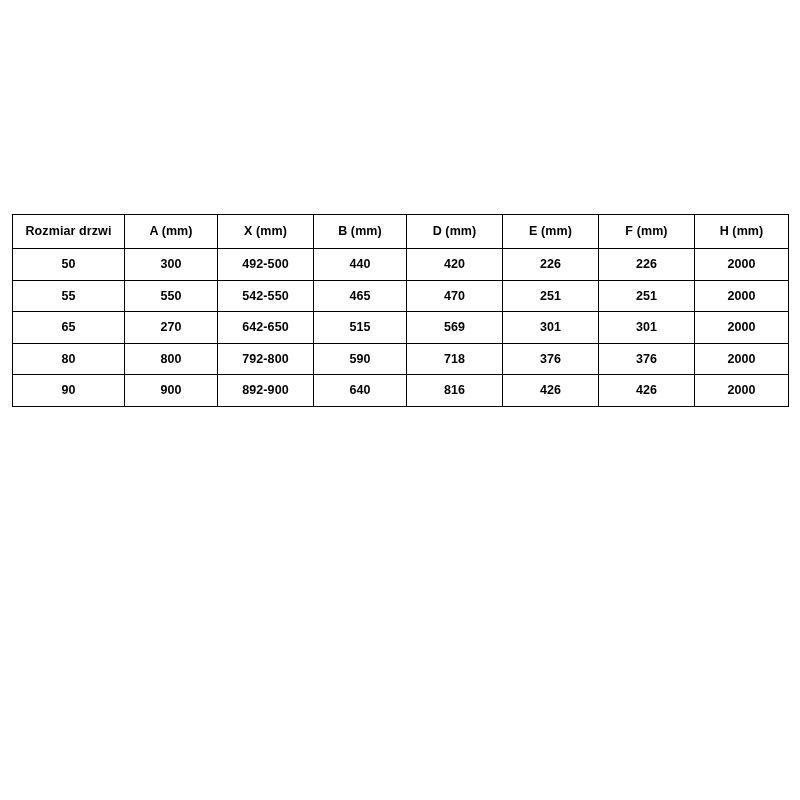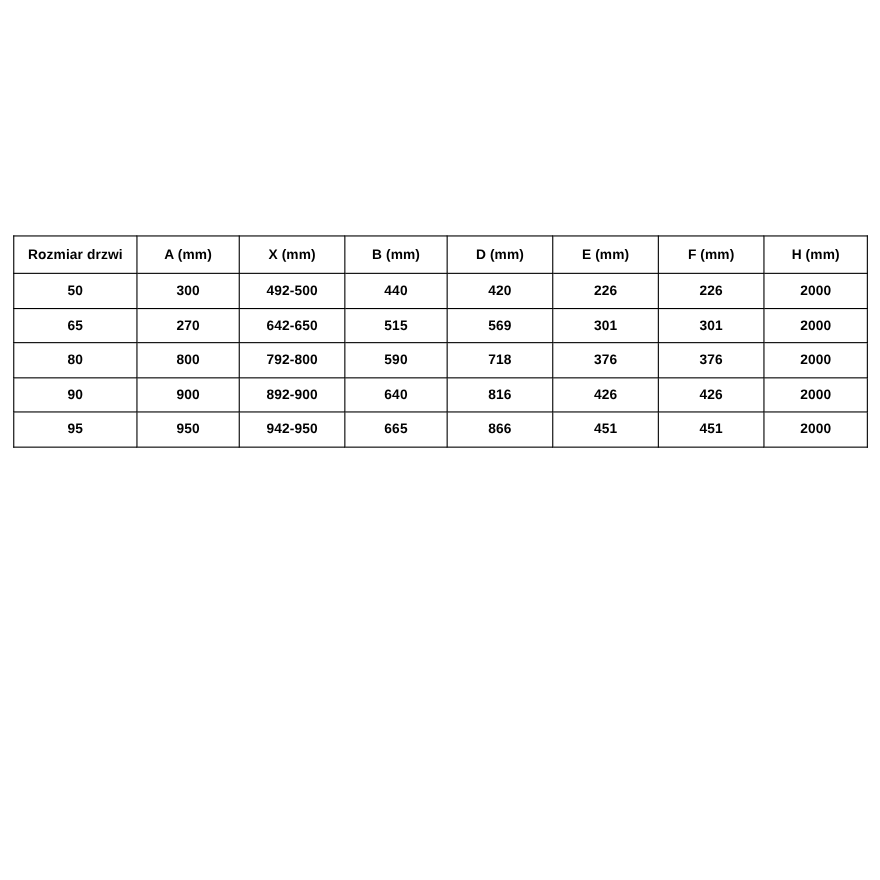--- a/index.html
+++ b/index.html
@@ -87,20 +87,30 @@
         <td>50</td>
         <td>300</td>
         <td>492-500</td>
         <td>440</td>
         <td>420</td>
         <td>226</td>
         <td>226</td>
         <td>2000</td>
       </tr>
       <tr>
+        <td>55</td>
+        <td>550</td>
+        <td>542-550</td>
+        <td>465</td>
+        <td>470</td>
+        <td>251</td>
+        <td>251</td>
+        <td>2000</td>
+      </tr>
+      <tr>
         <td>65</td>
         <td>270</td>
         <td>642-650</td>
         <td>515</td>
         <td>569</td>
         <td>301</td>
         <td>301</td>
         <td>2000</td>
       </tr>
       <tr>
@@ -116,25 +126,15 @@
       <tr>
         <td>90</td>
         <td>900</td>
         <td>892-900</td>
         <td>640</td>
         <td>816</td>
         <td>426</td>
         <td>426</td>
         <td>2000</td>
       </tr>
-      <tr>
-        <td>95</td>
-        <td>950</td>
-        <td>942-950</td>
-        <td>665</td>
-        <td>866</td>
-        <td>451</td>
-        <td>451</td>
-        <td>2000</td>
-      </tr>
     </tbody>
   </table>
 </div>
 
 </body></html>

